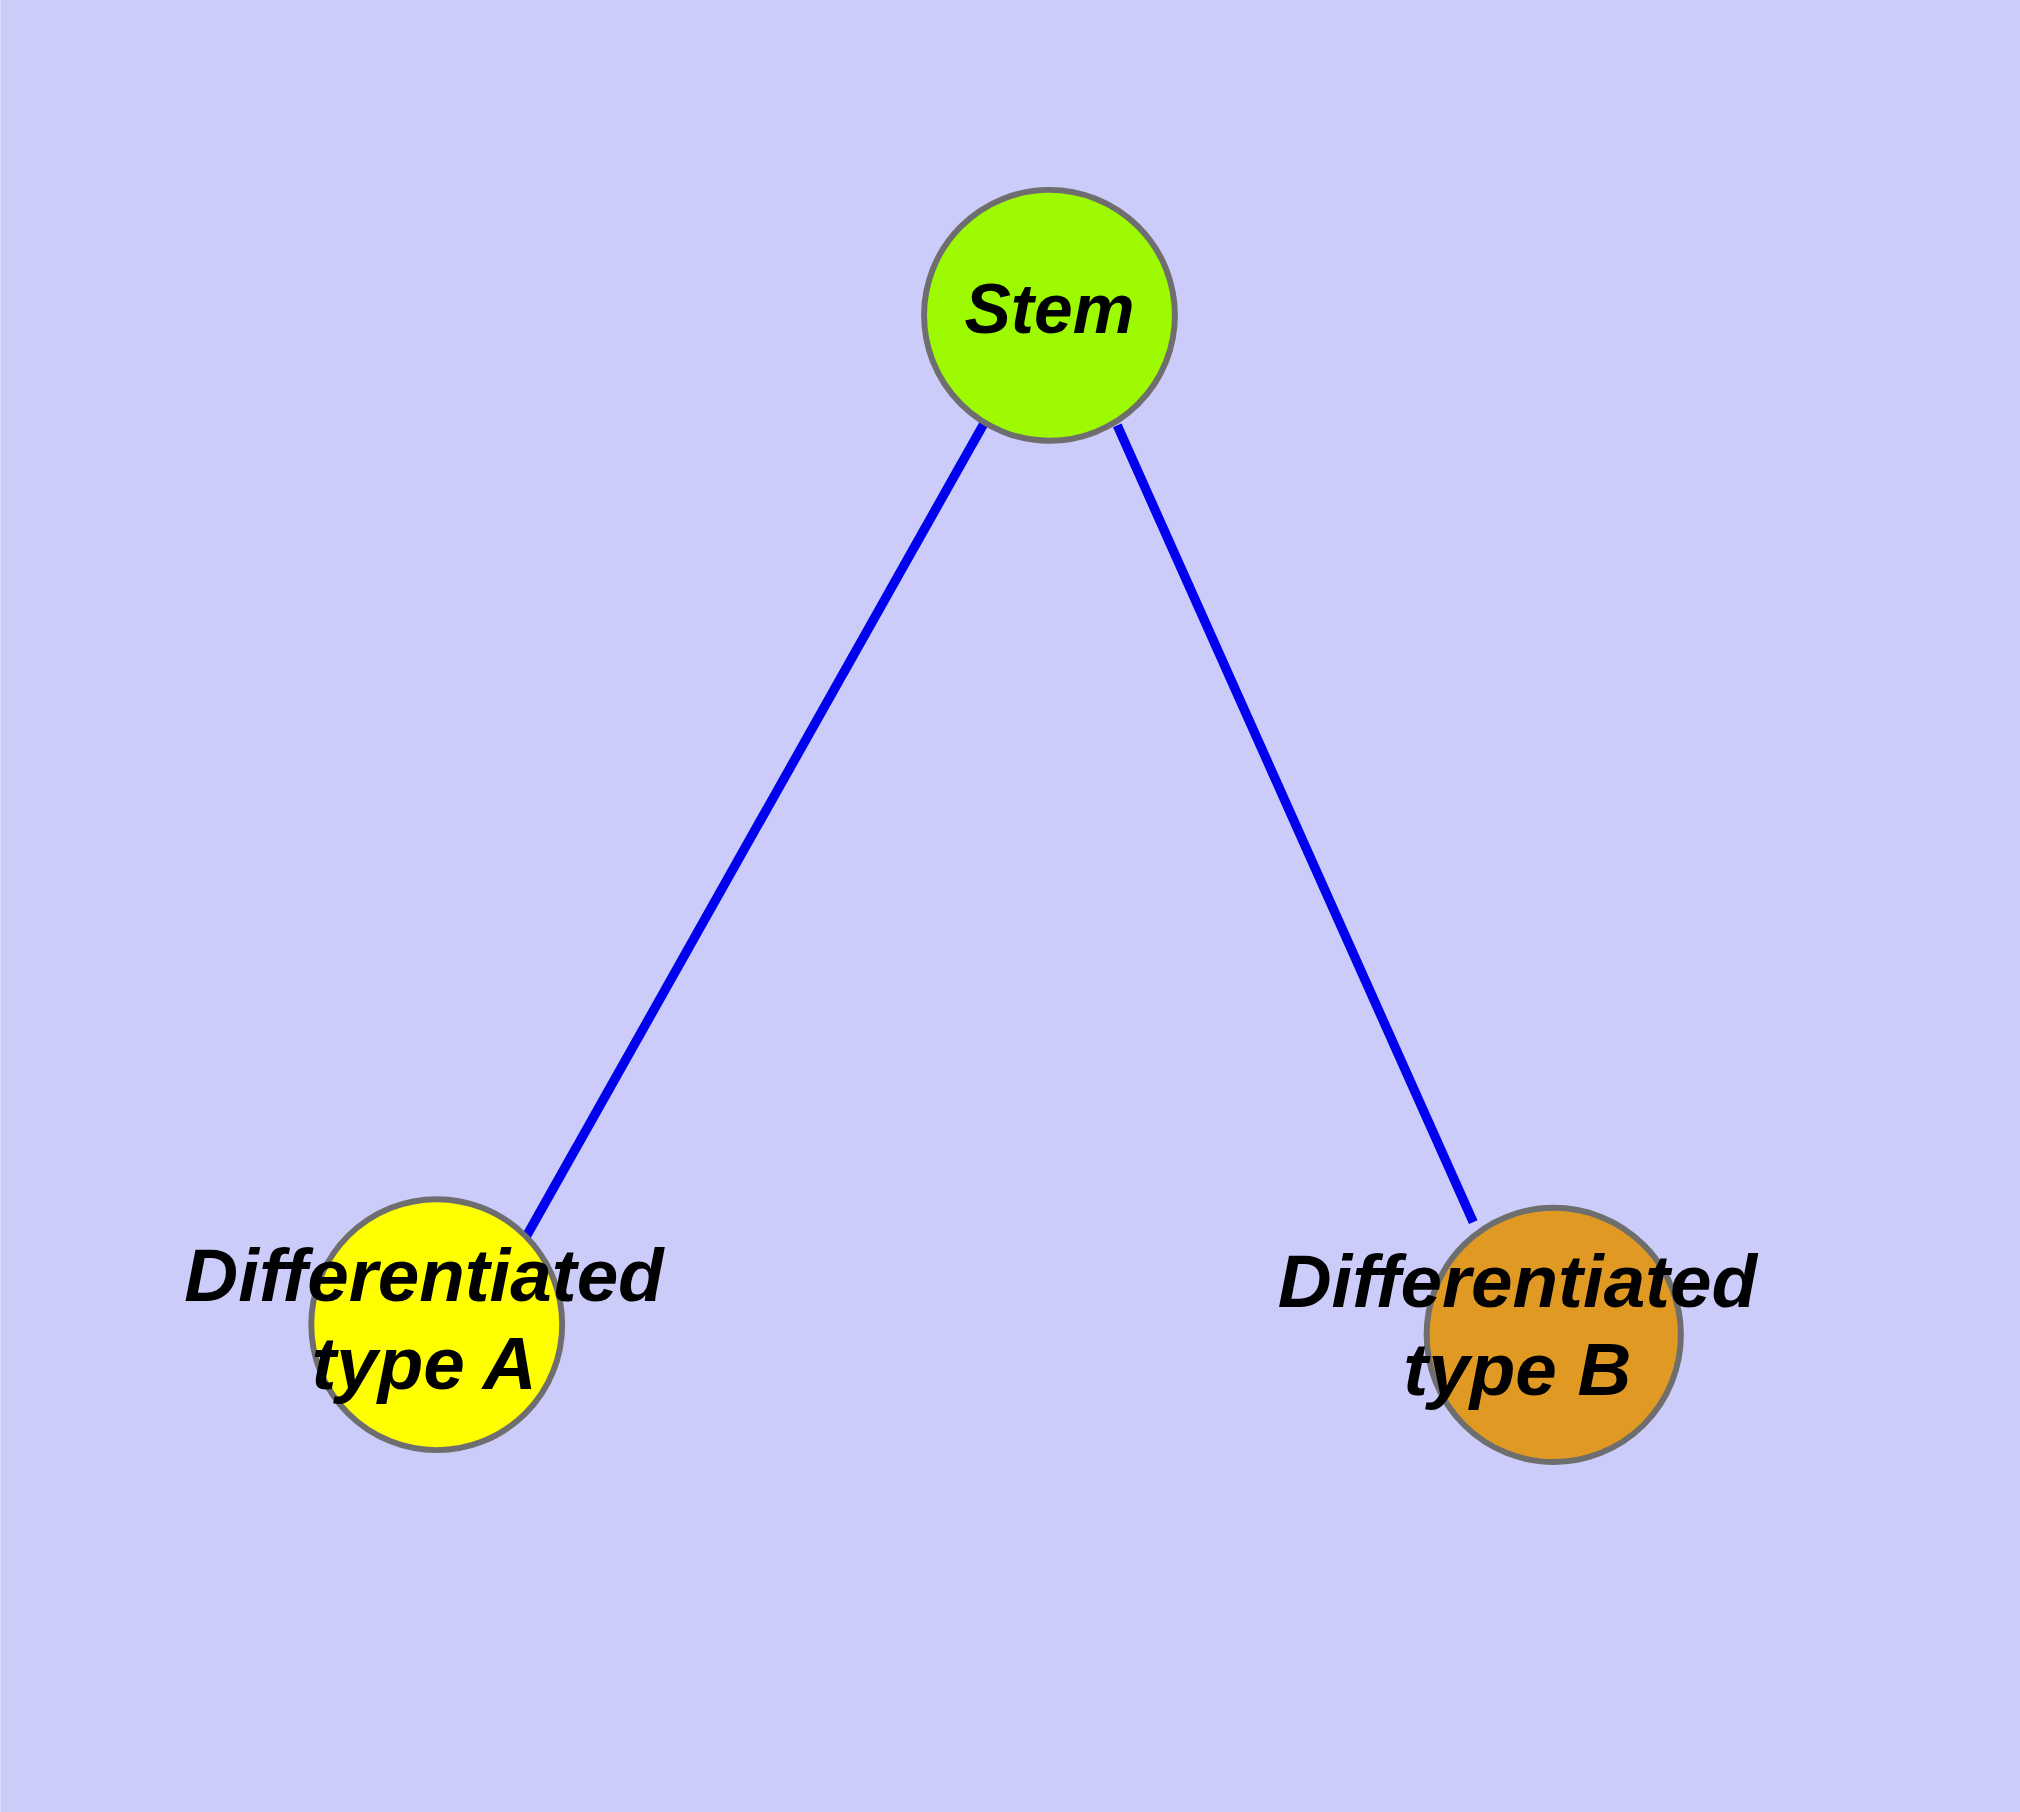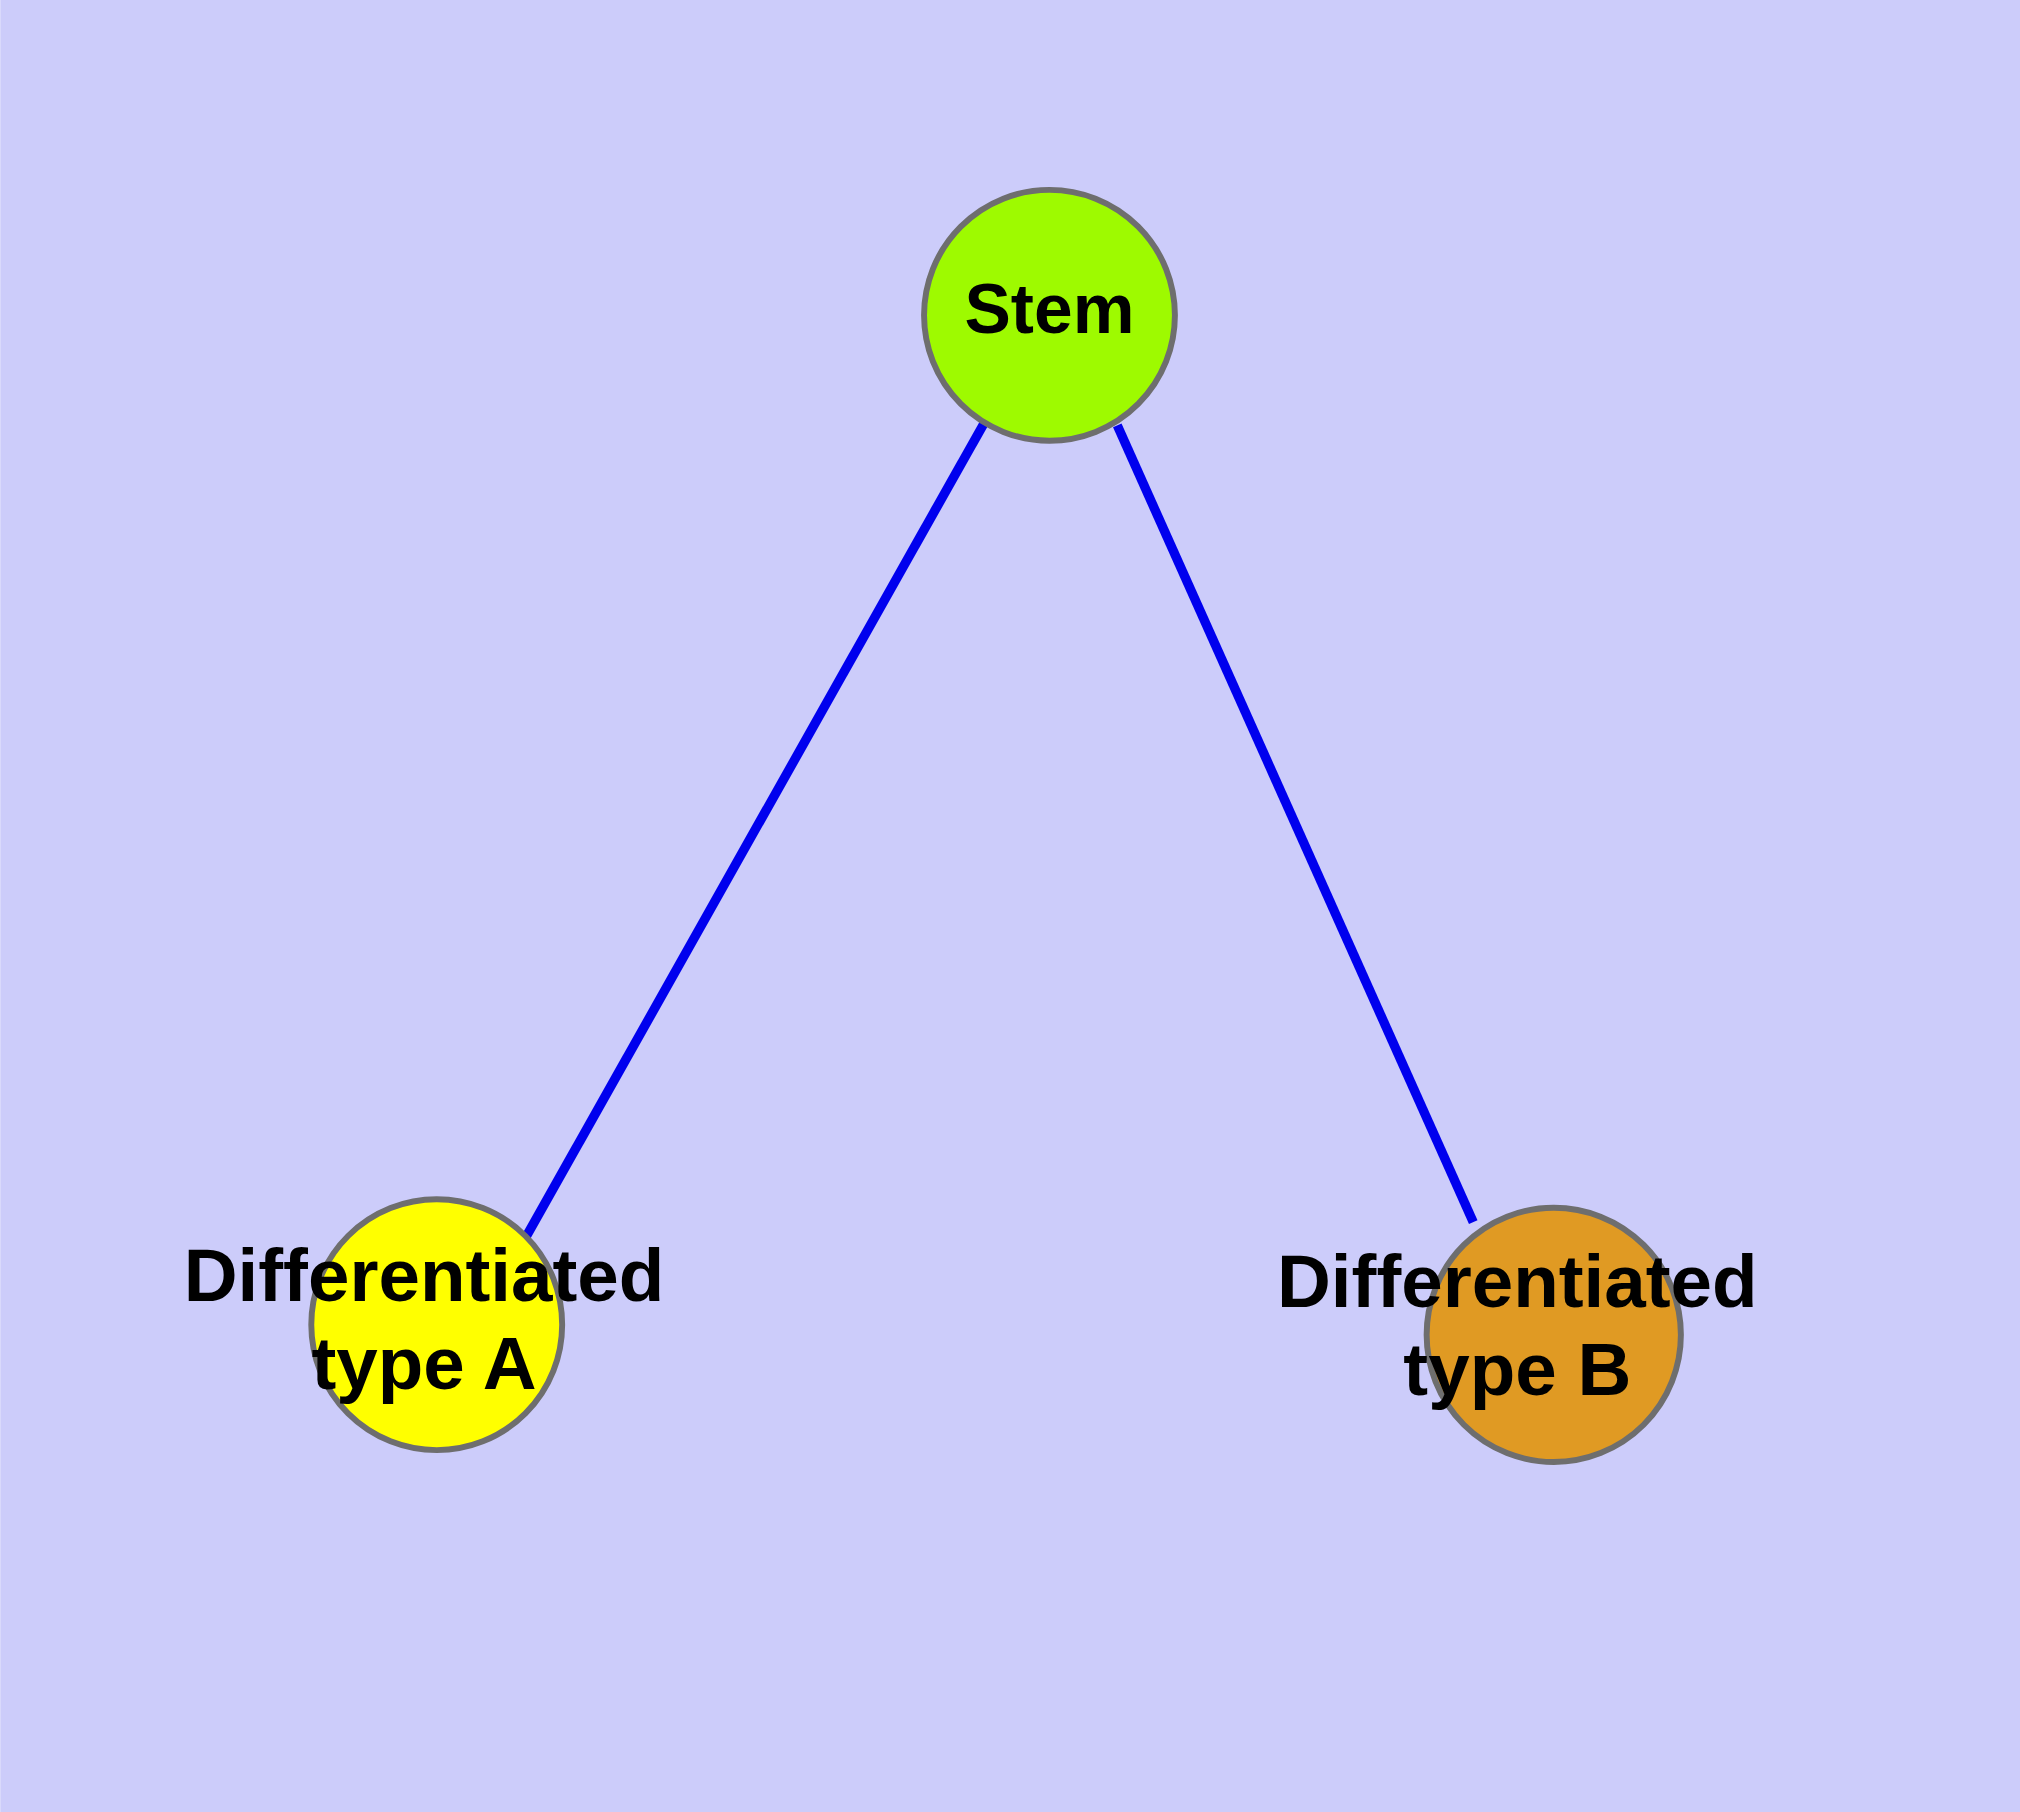--- a/index.html
+++ b/index.html
@@ -44,21 +44,21 @@
   .label-stem {
     font-size: 82px;
   }
   .label-leaf {
     font-size: 88px;
   }
 </style>
 </head>
 <body>
 
-<div id="canvas" style="width: 2021px; height: 1812px;">
+<div id="canvas" style="width: 2021px; height: 1812px; font-style: italic;">
   <svg id="graph-svg" viewBox="0 0 2384 2138" xmlns="http://www.w3.org/2000/svg" style="width: 2021px; height: 1812px;">
 
     <rect id="bg-rect" x="0" y="0" width="2384" height="2138" fill="#ccccfa"></rect>
 
     <g id="edges-layer">
         <line x1="1161" y1="499" x2="620" y2="1460" stroke="#0000ee" stroke-width="11" stroke-linecap="butt" class="edge-line"></line>
         <line x1="1318" y1="502" x2="1738" y2="1442" stroke="#0000ee" stroke-width="11" stroke-linecap="butt" class="edge-line"></line>
       </g>
     <g id="nodes-layer">
         <circle cx="1238" cy="372" r="148" fill="#9efa00" stroke="#6e6e6e" stroke-width="7" class="node-circle"></circle>

